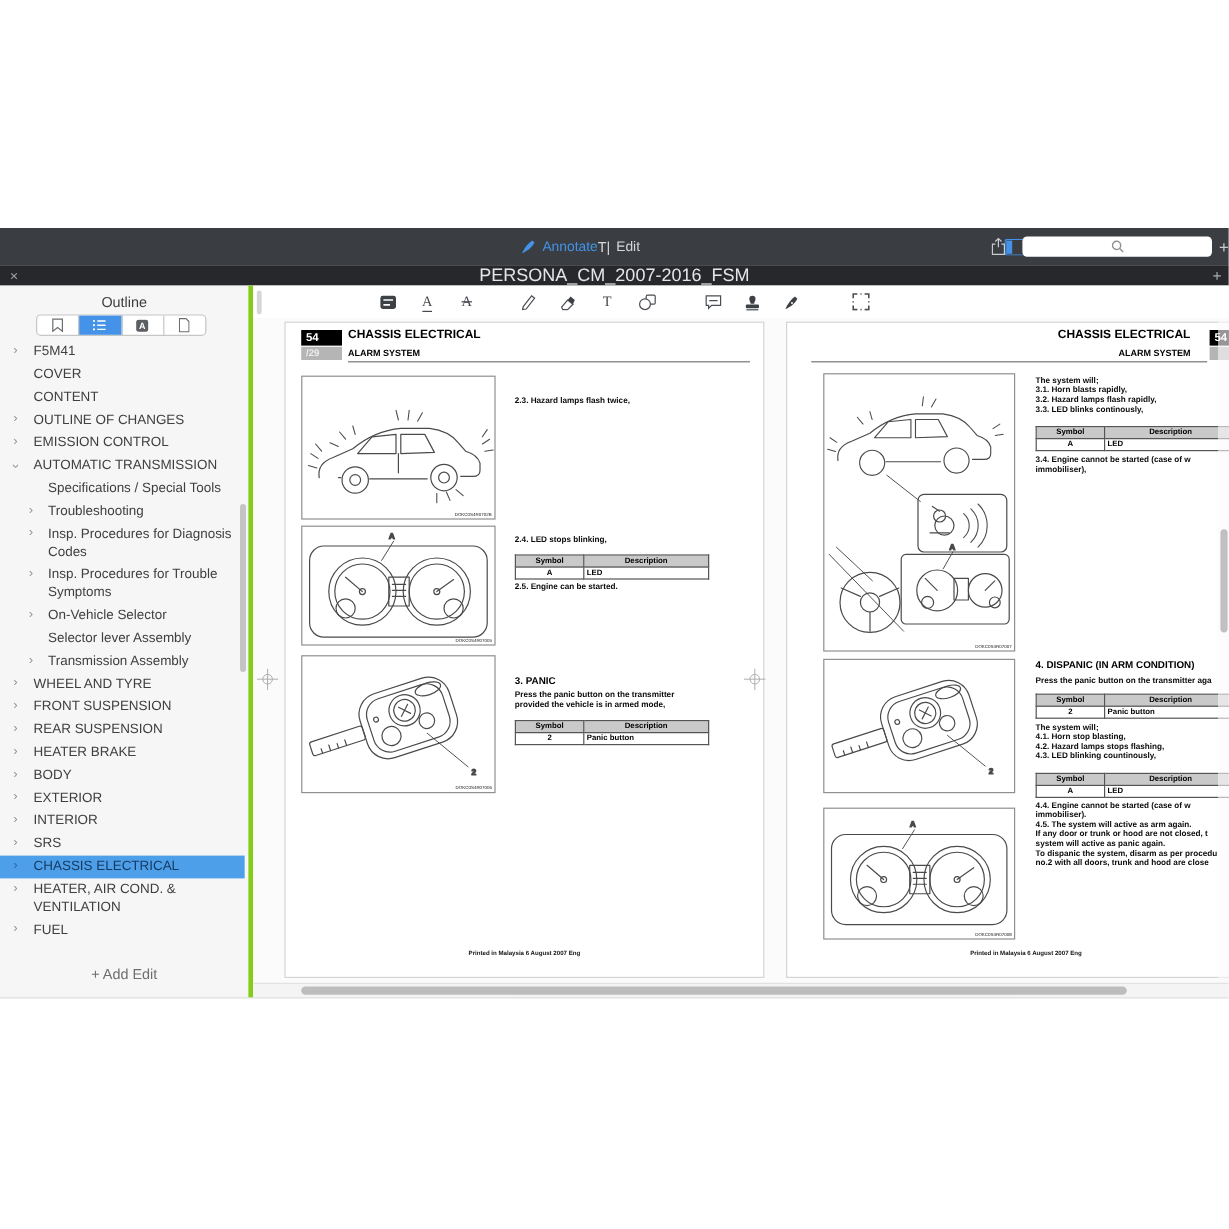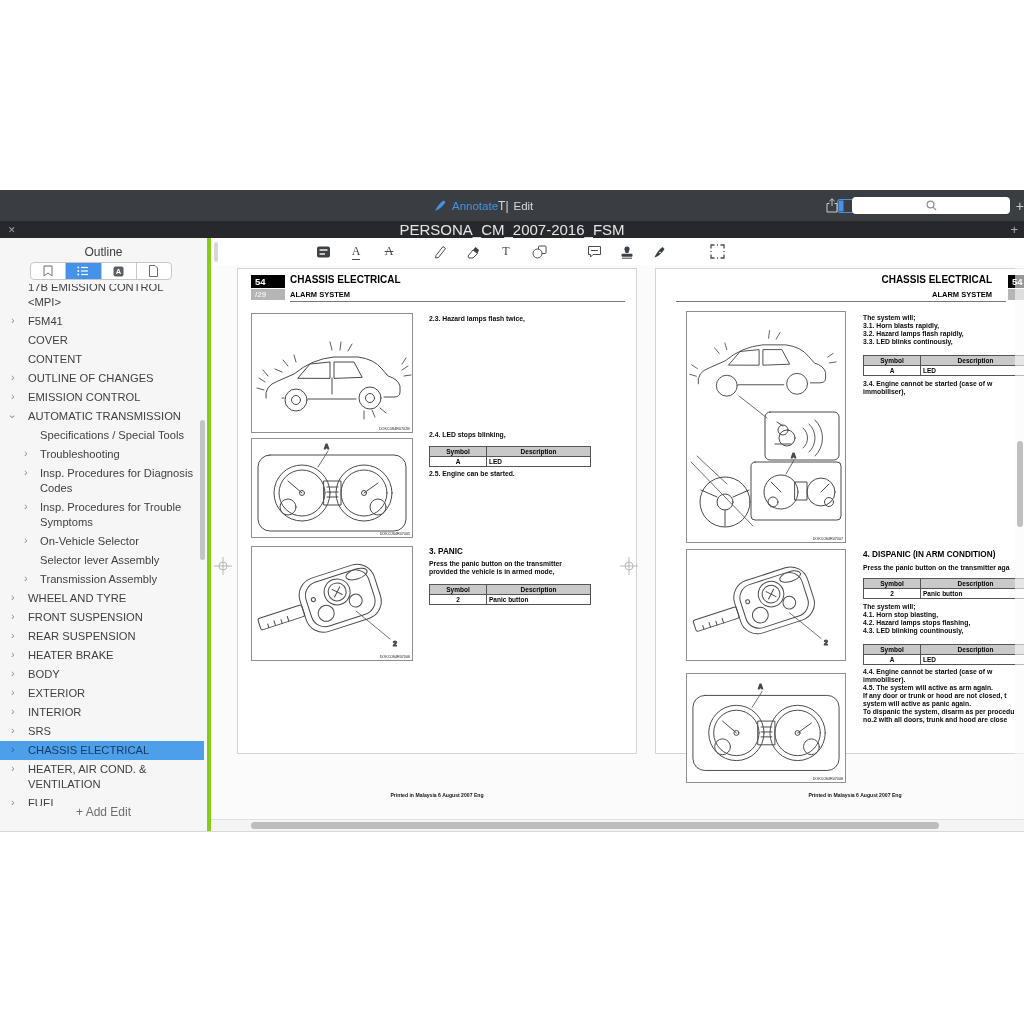--- a/index.html
+++ b/index.html
@@ -46,21 +46,21 @@
   .addrow{position:absolute;bottom:12px;left:0;width:100%;text-align:center;color:#6e6e6e;font-size:12px;}
   
   .docarea{position:absolute;left:211px;right:0;top:0;bottom:0;background:#fbfbfb;overflow:hidden;}
   .annbar{position:absolute;top:0;left:0;right:0;height:27px;background:#fff;display:flex;align-items:center;gap:17px;padding-left:104px;box-sizing:border-box;}
   .gap1{margin-left:18px;} .gap2{margin-left:22px;} .gap3{margin-left:24px;}
   .aicon{display:flex;align-items:center;justify-content:center;width:16px;height:16px;color:#4a4d52;}
   .fontA{font-size:12px;color:#44474c;font-family:"Liberation Serif",serif;}
   .sbhandle{position:absolute;left:3px;top:4px;width:4px;height:20px;border-radius:2px;background:#d6d6d6;}
   .canvas{position:absolute;top:27px;left:0;right:0;bottom:0;overflow:hidden;}
   
-  .page{position:absolute;top:3px;width:400px;height:486px;background:#fff;border:1px solid #d4d4d4;box-sizing:border-box;}
+  .page{position:absolute;top:3px;width:400px;height:547px;background:#fff;border:1px solid #d4d4d4;box-sizing:border-box;}
   #page-left{left:26px;} #page-right{left:444px;}
   .pgnum{position:absolute;background:#000;color:#fff;font-weight:bold;font-size:9.5px;width:34px;height:13px;line-height:13px;padding-left:4px;box-sizing:border-box;}
   .pgfrac{position:absolute;background:#b5b5b5;color:#ededed;font-weight:bold;font-size:8px;width:34px;height:11px;line-height:11px;padding-left:4px;box-sizing:border-box;}
   .sec-title{position:absolute;font-weight:bold;font-size:10px;color:#000;white-space:nowrap;}
   .sub-title{position:absolute;font-weight:bold;font-size:7.5px;color:#000;white-space:nowrap;}
   .hrule{position:absolute;height:1px;background:#777;}
   .fig{position:absolute;border:1px solid #8f8f8f;background:#fff;box-sizing:border-box;}
   .figcap{position:absolute;right:2px;bottom:1px;font-size:6px;color:#222;transform:scale(0.62);transform-origin:right bottom;white-space:nowrap;}
   .col{position:absolute;}
   .pline{font-size:6.8px;line-height:8px;color:#0a0a0a;white-space:nowrap;font-weight:bold;}
@@ -190,24 +190,20 @@
               <text x="5.5" y="8.2" text-anchor="middle" font-size="7.5" fill="#fff" font-family="Liberation Sans, sans-serif" font-weight="bold">A</text>
             </svg>
         </div>
         <div class="segcell">
           <svg width="9" height="12" viewBox="0 0 9 12">
               <path d="M0.5,0.5 H6 L8.5,3 V11.5 H0.5 Z" fill="none" stroke="#6b6e72"></path>
             </svg>
         </div>
       </div>
       <div class="sb-list">
-        <div class="sb-item" style="margin-top: -6px;">
-            
-            <span>17B EMISSION CONTROL &lt;MPI&gt;</span>
-          </div>
           <div class="sb-item">
             <span class="chv">›</span>
             <span>F5M41</span>
           </div>
           <div class="sb-item">
             
             <span>COVER</span>
           </div>
           <div class="sb-item">
             
@@ -441,21 +437,21 @@
                 <circle cx="63" cy="47" r="2"></circle>
                 <rect x="4" y="48" width="46" height="12" rx="2"></rect>
                 <path d="M12,60 v-4 M19,60 v-5 M26,60 v-4 M33,60 v-5"></path>
               </g>
               <path d="M104,64 L138,92" stroke-width="0.8"></path>
               <text x="141" y="99" class="figlabel">2</text>
             </svg>
             <span class="figcap">DOKC0S4R07006</span>
           </div>
 
-          <div class="col" style="left:191px;top:44px;width:166px;height:470px;">
+          <div class="col" style="left:191px;top:60px;width:166px;height:470px;">
             <div class="block" style="top:2px;">
               <div class="pline">2.3. Hazard lamps flash twice,</div>
             </div>
             <div class="block" style="top:118px;">
               <div class="pline">2.4. LED stops blinking,</div>
               <table class="spec t-left" style="margin-top:7px;">
                 <thead>
                     <tr>
                   <th class="c-sym">Symbol</th>
                   <th>Description</th>

